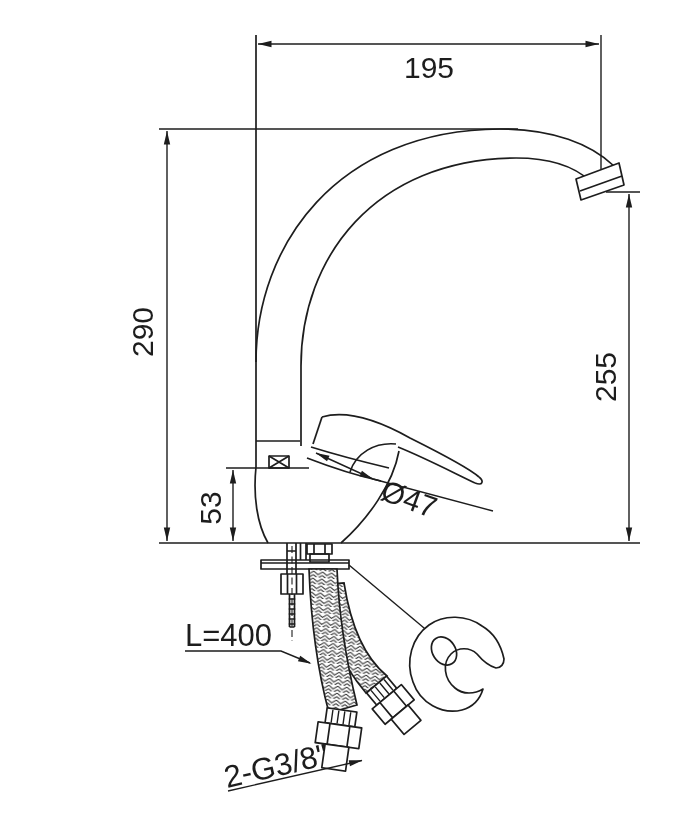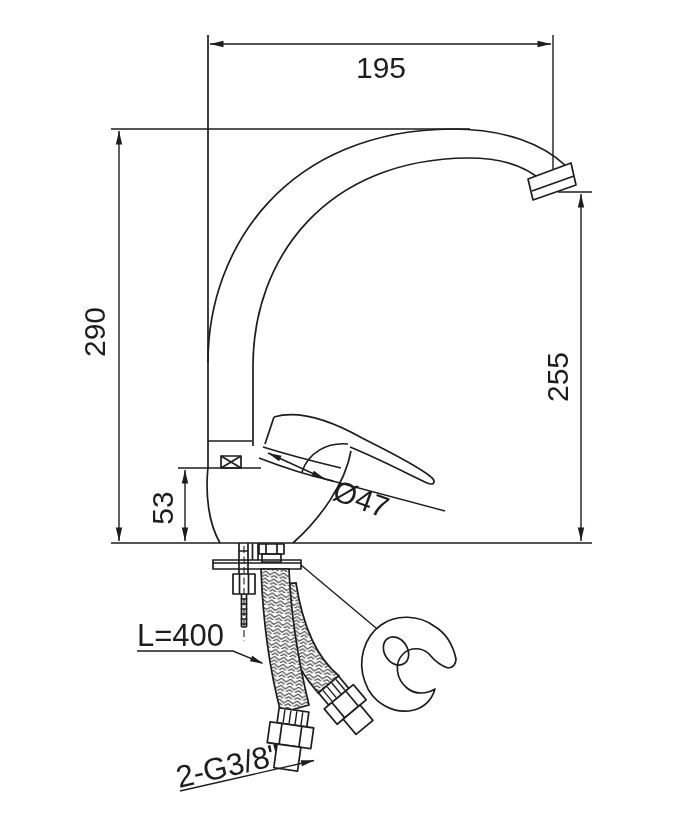--- a/index.html
+++ b/index.html
@@ -1,16 +1,16 @@
 <!DOCTYPE html>
 <html><head>
 <meta charset="utf-8">
 <style>
   html,body{margin:0;padding:0;background:#ffffff;}
-  .stage{position:relative;width:592px;height:832px;background:#ffffff;overflow:hidden;}
+  .stage{position:relative;width:592px;height:832px;background:#ffffff;overflow:hidden;margin-left:48px;}
   svg{position:absolute;left:0;top:0;}
   .o{fill:none;stroke:#1d1d1d;stroke-width:1.7;stroke-linecap:butt;stroke-linejoin:round;}
   .d{fill:none;stroke:#1d1d1d;stroke-width:1.4;}
   .cl{fill:none;stroke:#1d1d1d;stroke-width:1.1;stroke-dasharray:7 3.5;}
   .wf{fill:#ffffff;stroke:#1d1d1d;stroke-width:1.7;stroke-linejoin:round;}
   .ar{fill:#1d1d1d;stroke:none;}
   text{font-family:"Liberation Sans","DejaVu Sans",sans-serif;fill:#1d1d1d;}
   .dimtxt{font-size:30px;}
   .calltxt{font-size:31px;}
 </style>

